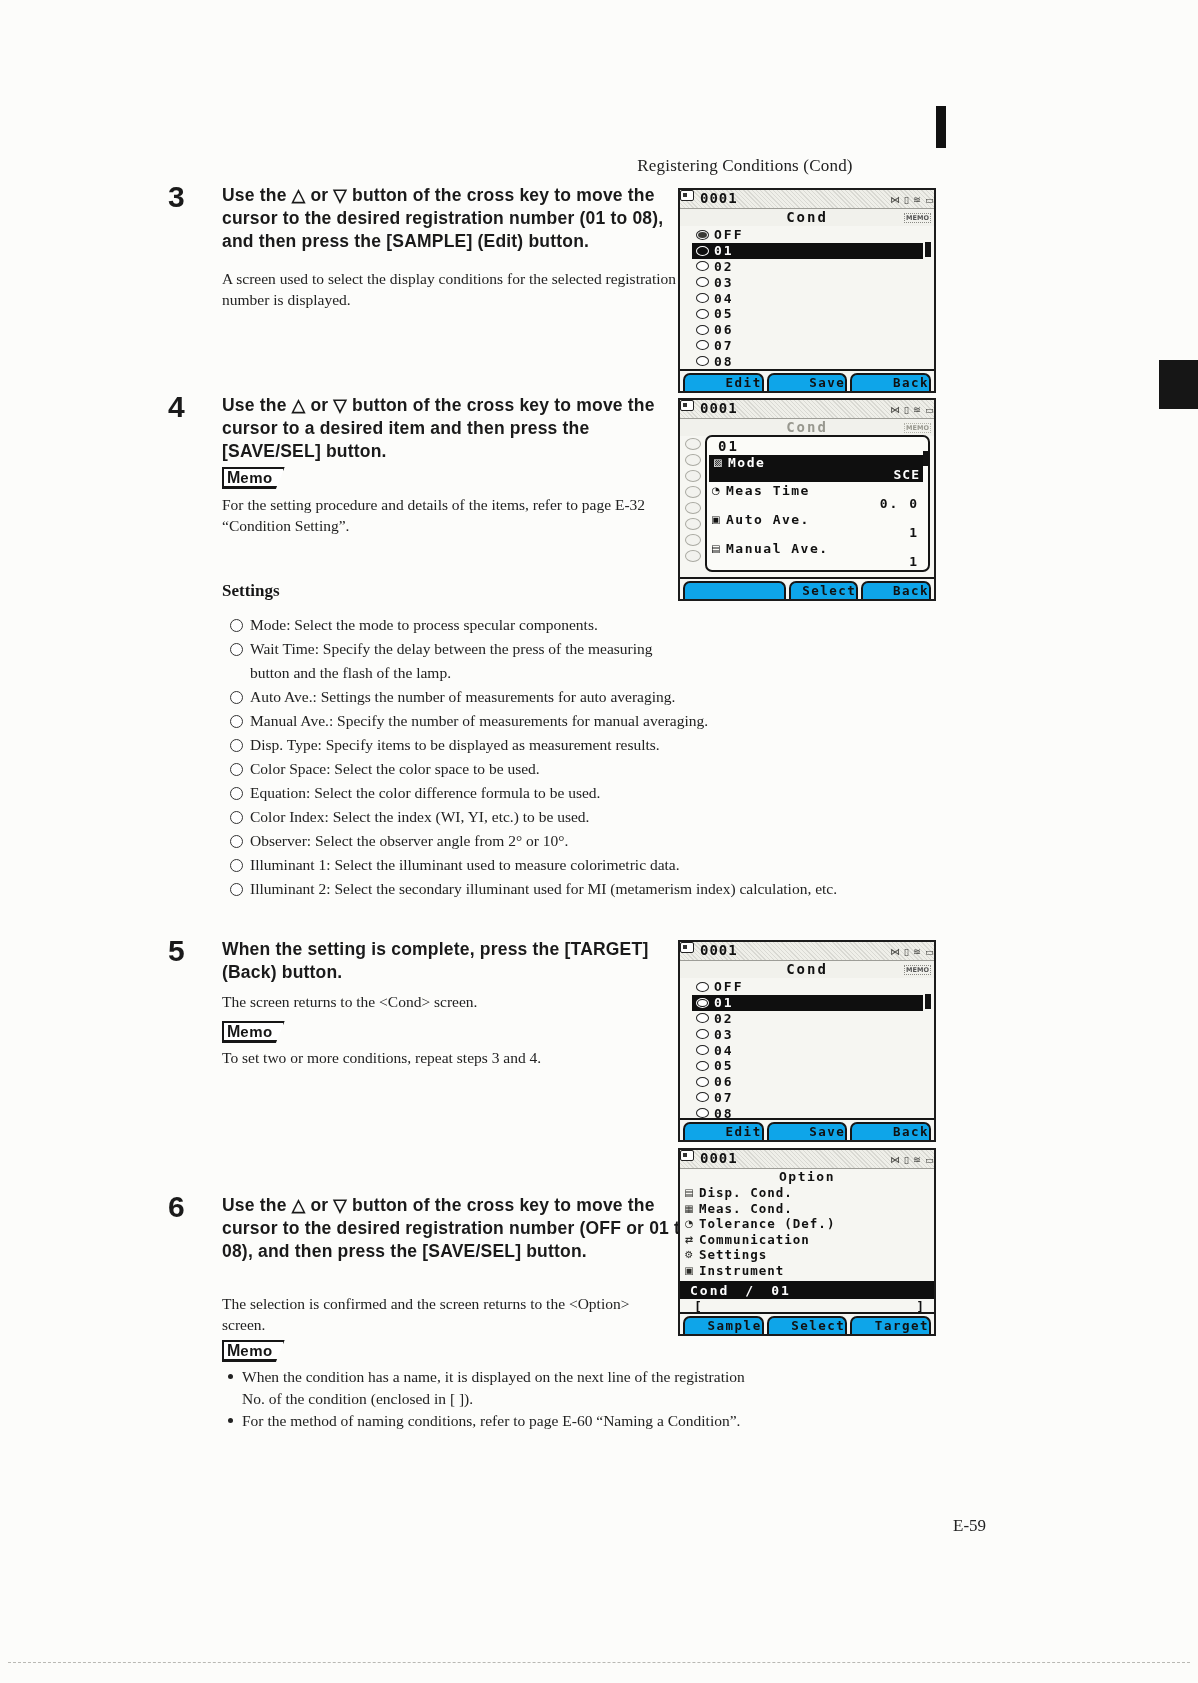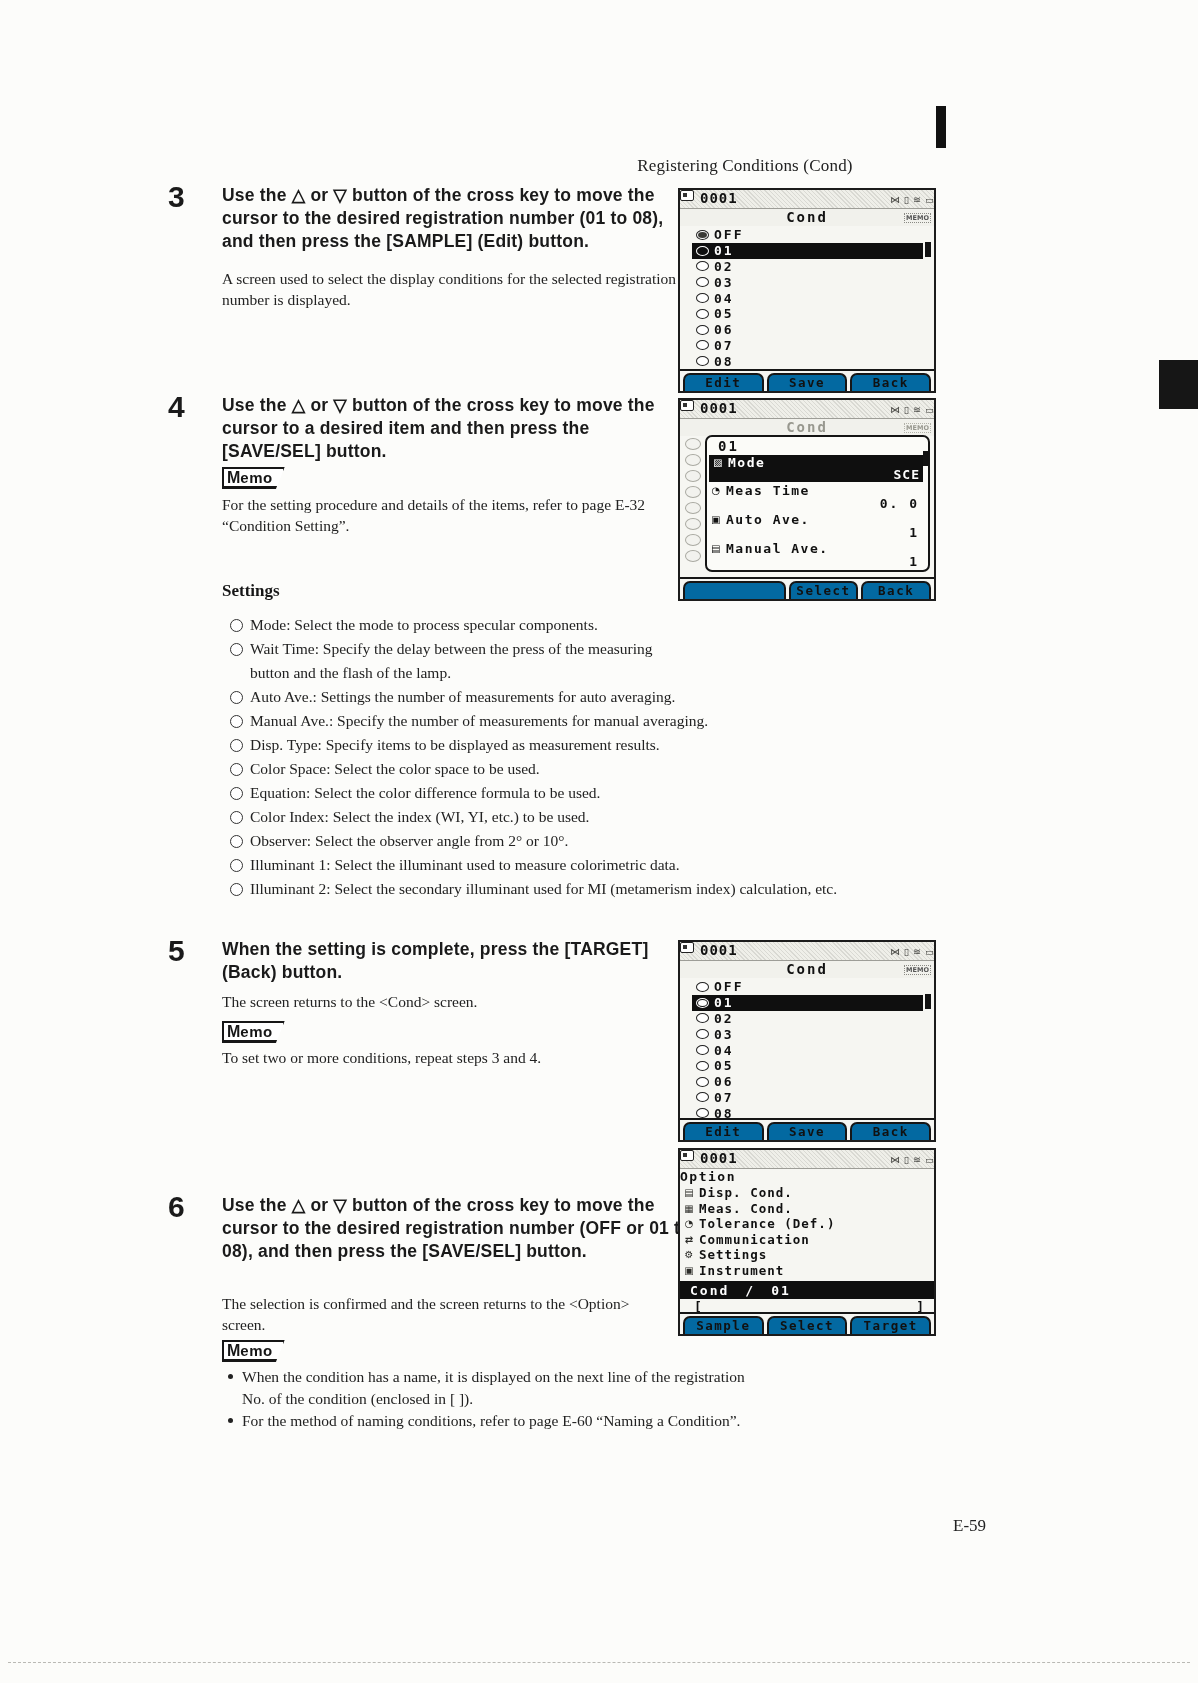--- a/index.html
+++ b/index.html
@@ -70,22 +70,22 @@
   .radio{width:13px;height:10px;border:1.6px solid #222;border-radius:50%;margin-right:5px;
     box-sizing:border-box;background:#fff;position:relative;flex:none;}
   .radio.sel::after{content:"";position:absolute;inset:1px;background:#3a3a36;border-radius:50%;}
   .lcd-row.hl{background:#0f0f0f;color:#fff;margin-right:11px;margin-left:-4px;padding-left:4px;}
   .lcd-row.hl .radio{border-color:#fff;background:transparent;}
   .lcd-row.hl .radio.sel::after{background:#fff;}
   .vthumb{position:absolute;right:3px;width:6px;height:15px;background:#121212;}
   .lcd-tabs{position:absolute;left:0;right:0;bottom:0;height:22px;border-top:2px solid #161616;
     display:flex;gap:3px;padding:2px 3px 0;background:#f6f6f2;box-sizing:border-box;}
   .tab{flex:1;border:2px solid #161616;border-bottom:none;border-radius:7px 7px 0 0;
-    text-align:center;font-family:"DejaVu Sans Mono",monospace;font-weight:bold;font-size:12.5px;
-    letter-spacing:1.5px;line-height:16px;background:#0369a1;color:#111;}
+    text-align:right;font-family:"DejaVu Sans Mono",monospace;font-weight:bold;font-size:12.5px;
+    letter-spacing:1.5px;line-height:16px;background:#0ea5e9;color:#111;}
   .tab.wide{flex:1.5;}
 
   
   .ghost-radios{position:absolute;left:5px;top:38px;display:flex;flex-direction:column;gap:4px;}
   .ghost-radios .gr{width:14px;height:10px;border:1.6px solid #a9a9a1;border-radius:50%;background:#f2f2ee;}
   .popup{position:absolute;left:25px;right:4px;top:35px;bottom:27px;border:2px solid #141414;
     border-radius:7px;background:#fbfbf8;padding:1px 3px;box-sizing:border-box;}
   .popup-title{font-family:"DejaVu Sans Mono",monospace;font-weight:bold;font-size:14px;
     letter-spacing:2px;margin:0 0 1px 8px;color:#111;}
   .p-hl{position:relative;height:27px;background:#0f0f0f;color:#fff;margin:0 2px 1px -1px;padding:0 3px;}
@@ -95,21 +95,21 @@
     font-weight:bold;font-size:13px;letter-spacing:1px;}
   .p-row{position:relative;height:29px;color:#111;}
   .p-row .lbl{display:flex;align-items:center;gap:3px;height:15px;
     font-family:"DejaVu Sans Mono",monospace;font-weight:bold;font-size:13px;letter-spacing:1.5px;}
   .p-row .val{position:absolute;right:6px;bottom:1px;font-family:"DejaVu Sans Mono",monospace;
     font-weight:bold;font-size:13px;letter-spacing:2px;}
   .p-ico{font-family:"DejaVu Sans",sans-serif;font-size:10px;width:13px;text-align:center;flex:none;}
   .popup .vthumb{right:-1px;top:14px;}
 
   
-  .opt-title{height:16px;font-family:"DejaVu Sans Mono",monospace;
+  .opt-title{height:16px;text-align:center;font-family:"DejaVu Sans Mono",monospace;
     font-weight:bold;font-size:13px;letter-spacing:1.5px;color:#111;}
   .opt-item{display:flex;align-items:center;gap:3px;height:15.5px;padding-left:3px;
     font-family:"DejaVu Sans Mono",monospace;font-weight:bold;font-size:12.5px;letter-spacing:1px;color:#111;}
   .opt-ico{font-family:"DejaVu Sans",sans-serif;font-size:10px;width:13px;text-align:center;color:#2c2c28;flex:none;}
   .opt-status{height:18px;margin-top:3px;background:#0f0f0f;color:#fff;display:flex;align-items:center;
     gap:16px;padding-left:10px;font-family:"DejaVu Sans Mono",monospace;font-weight:bold;
     font-size:13px;letter-spacing:2px;}
   .bracket-row{height:15px;display:flex;justify-content:space-between;padding:0 10px 0 14px;
     font-family:"DejaVu Sans Mono",monospace;font-weight:bold;font-size:13px;color:#111;}
 </style>

